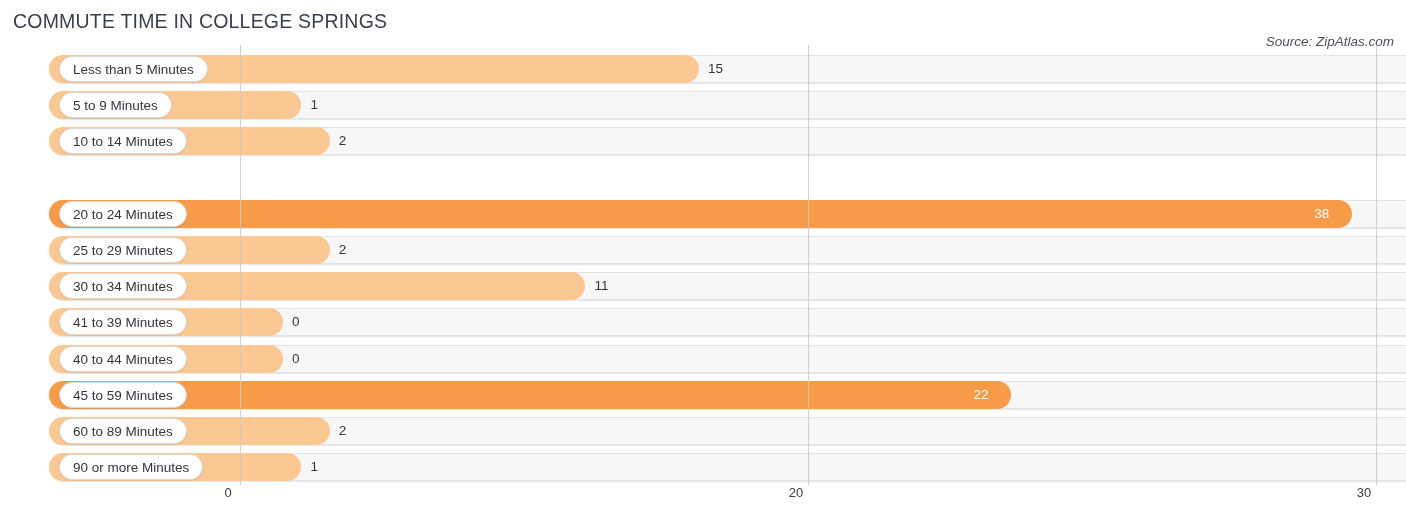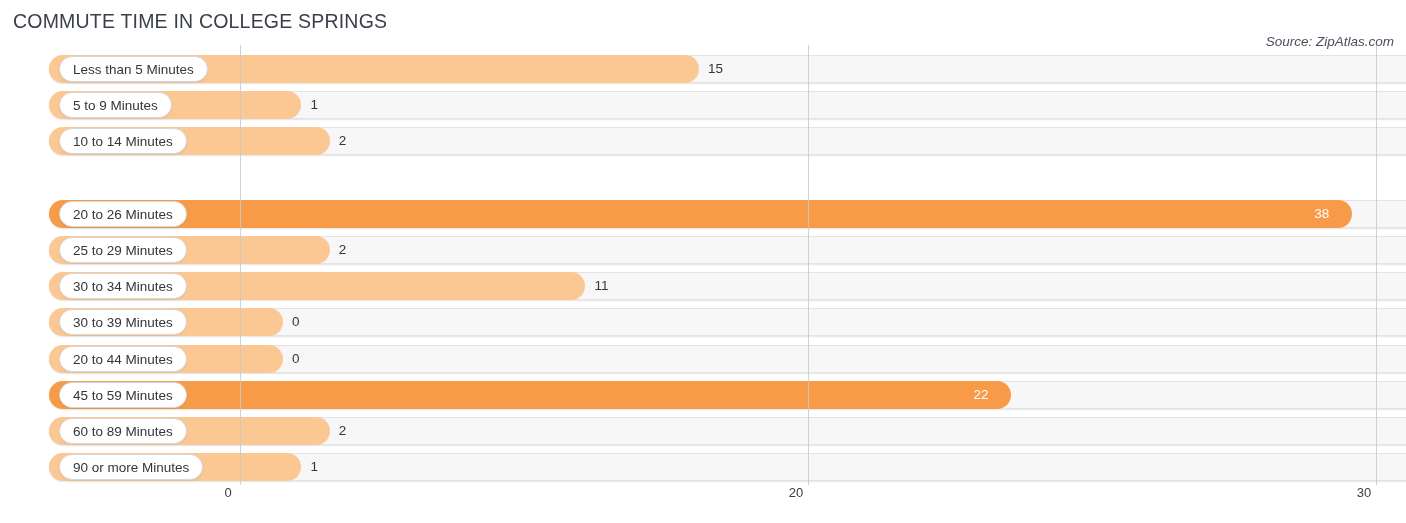--- a/index.html
+++ b/index.html
@@ -196,45 +196,45 @@
         </div>
         <div class="row" style="top: 82.4px;">
           <div class="track"></div>
           <div class="bar light" style="width: 280.8px;"></div>
           <div class="label-pill">10 to 14 Minutes</div>
           <div class="value-out" style="left: 289.8px;">2</div>
         </div>
         <div class="row" style="top: 154.8px;">
           <div class="track"></div>
           <div class="bar dark" style="width: 1303.2px;"></div>
-          <div class="label-pill">20 to 26 Minutes</div>
+          <div class="label-pill">20 to 24 Minutes</div>
           <div class="value-in" style="left: 1265.2px;">38</div>
         </div>
         <div class="row" style="top: 191px;">
           <div class="track"></div>
           <div class="bar light" style="width: 280.8px;"></div>
           <div class="label-pill">25 to 29 Minutes</div>
           <div class="value-out" style="left: 289.8px;">2</div>
         </div>
         <div class="row" style="top: 227.2px;">
           <div class="track"></div>
           <div class="bar light" style="width: 536.4px;"></div>
           <div class="label-pill">30 to 34 Minutes</div>
           <div class="value-out" style="left: 545.4px;">11</div>
         </div>
         <div class="row" style="top: 263.4px;">
           <div class="track"></div>
           <div class="bar light" style="width: 234px;"></div>
-          <div class="label-pill">30 to 39 Minutes</div>
+          <div class="label-pill">41 to 39 Minutes</div>
           <div class="value-out" style="left: 243px;">0</div>
         </div>
         <div class="row" style="top: 299.6px;">
           <div class="track"></div>
           <div class="bar light" style="width: 234px;"></div>
-          <div class="label-pill">20 to 44 Minutes</div>
+          <div class="label-pill">40 to 44 Minutes</div>
           <div class="value-out" style="left: 243px;">0</div>
         </div>
         <div class="row" style="top: 335.8px;">
           <div class="track"></div>
           <div class="bar dark" style="width: 962.4px;"></div>
           <div class="label-pill">45 to 59 Minutes</div>
           <div class="value-in" style="left: 924.4px;">22</div>
         </div>
         <div class="row" style="top: 372px;">
           <div class="track"></div>

